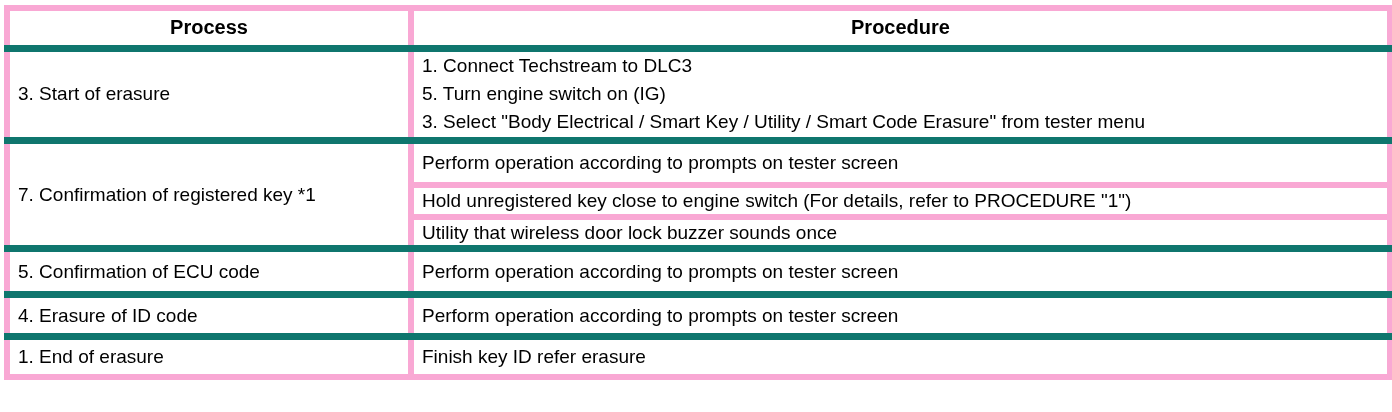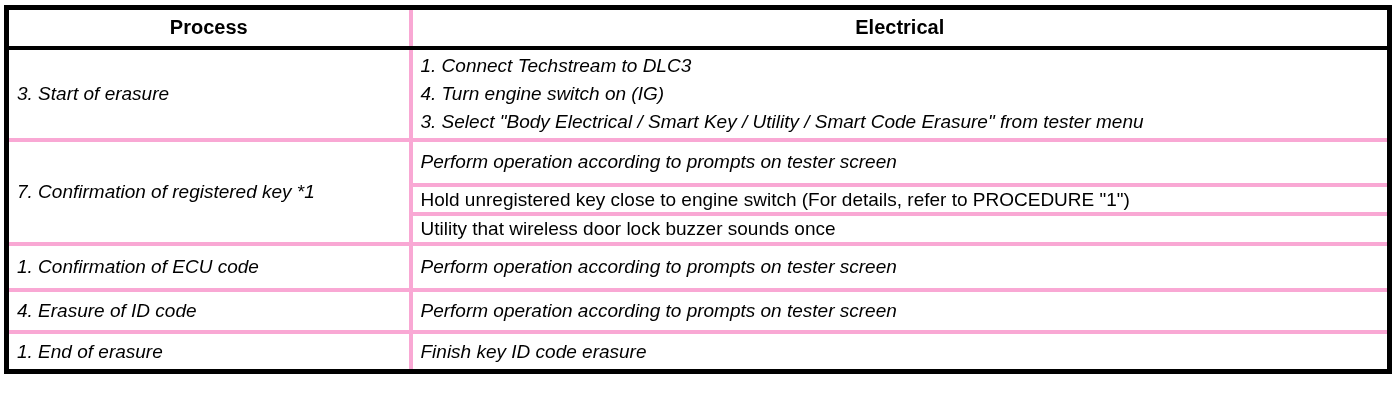--- a/index.html
+++ b/index.html
@@ -23,21 +23,21 @@
     border-collapse: collapse;
     table-layout: fixed;
     border: 5px solid #000000;
     background: #ffffff;
   }
   col.col-process   { width: 404px; }
   col.col-procedure { width: 979px; }
 
   .procedure-table th,
   .procedure-table td {
-    border: 4px solid #f9a8d4;
+    border: 6px solid #f9a8d4;
     padding: 0 8px;
     font-size: 19px;
     line-height: 1.35;
     vertical-align: middle;
     text-align: left;
     overflow: hidden;
     white-space: nowrap;
   }
   .procedure-table thead tr { height: 40px; }
   .procedure-table thead th {
@@ -47,73 +47,73 @@
     border-bottom: 4px solid #000000;
   }
   tr.row-start     { height: 92px; }
   tr.row-sub       { height: 28px; }
   tr.row-sub-first { height: 45px; }
   tr.row-ecu       { height: 46px; }
   tr.row-erasure   { height: 42px; }
   tr.row-end       { height: 40px; }
 
   
-  tr.row-major td { border-top: 3px solid #0f766e; font-style: italic; }
+  tr.row-major td { border-top: 7px solid #0f766e; }
 
   td.procedure-cell-multi { vertical-align: middle; }
   td.procedure-cell-multi .step-line {
     line-height: 28px;
     white-space: nowrap;
   }
 </style>
 </head>
 <body>
 
 <div class="page">
   <table class="procedure-table">
     <colgroup>
       <col class="col-process">
       <col class="col-procedure">
     </colgroup>
     <thead>
       <tr>
         <th>Process</th>
-        <th>Electrical</th>
+        <th>Procedure</th>
       </tr>
     </thead>
     <tbody>
       <tr class="row-major row-start">
         <td class="process-cell">3. Start of erasure</td>
         <td class="procedure-cell procedure-cell-multi">
           <div class="step-line">1. Connect Techstream to DLC3</div>
-          <div class="step-line">4. Turn engine switch on (IG)</div>
+          <div class="step-line">5. Turn engine switch on (IG)</div>
           <div class="step-line">3. Select "Body Electrical / Smart Key / Utility / Smart Code Erasure" from tester menu</div>
         </td>
       </tr>
 
       <tr class="row-major row-sub-first">
         <td class="process-cell" rowspan="3">7. Confirmation of registered key *1</td>
         <td class="procedure-cell">Perform operation according to prompts on tester screen</td>
       </tr>
       <tr class="row-sub">
         <td class="procedure-cell">Hold unregistered key close to engine switch (For details, refer to PROCEDURE "1")</td>
       </tr>
       <tr class="row-sub">
         <td class="procedure-cell">Utility that wireless door lock buzzer sounds once</td>
       </tr>
 
       <tr class="row-major row-ecu">
-        <td class="process-cell">1. Confirmation of ECU code</td>
+        <td class="process-cell">5. Confirmation of ECU code</td>
         <td class="procedure-cell">Perform operation according to prompts on tester screen</td>
       </tr>
 
       <tr class="row-major row-erasure">
         <td class="process-cell">4. Erasure of ID code</td>
         <td class="procedure-cell">Perform operation according to prompts on tester screen</td>
       </tr>
 
       <tr class="row-major row-end">
         <td class="process-cell">1. End of erasure</td>
-        <td class="procedure-cell">Finish key ID code erasure</td>
+        <td class="procedure-cell">Finish key ID refer erasure</td>
       </tr>
     </tbody>
   </table>
 </div>
 
 </body></html>

